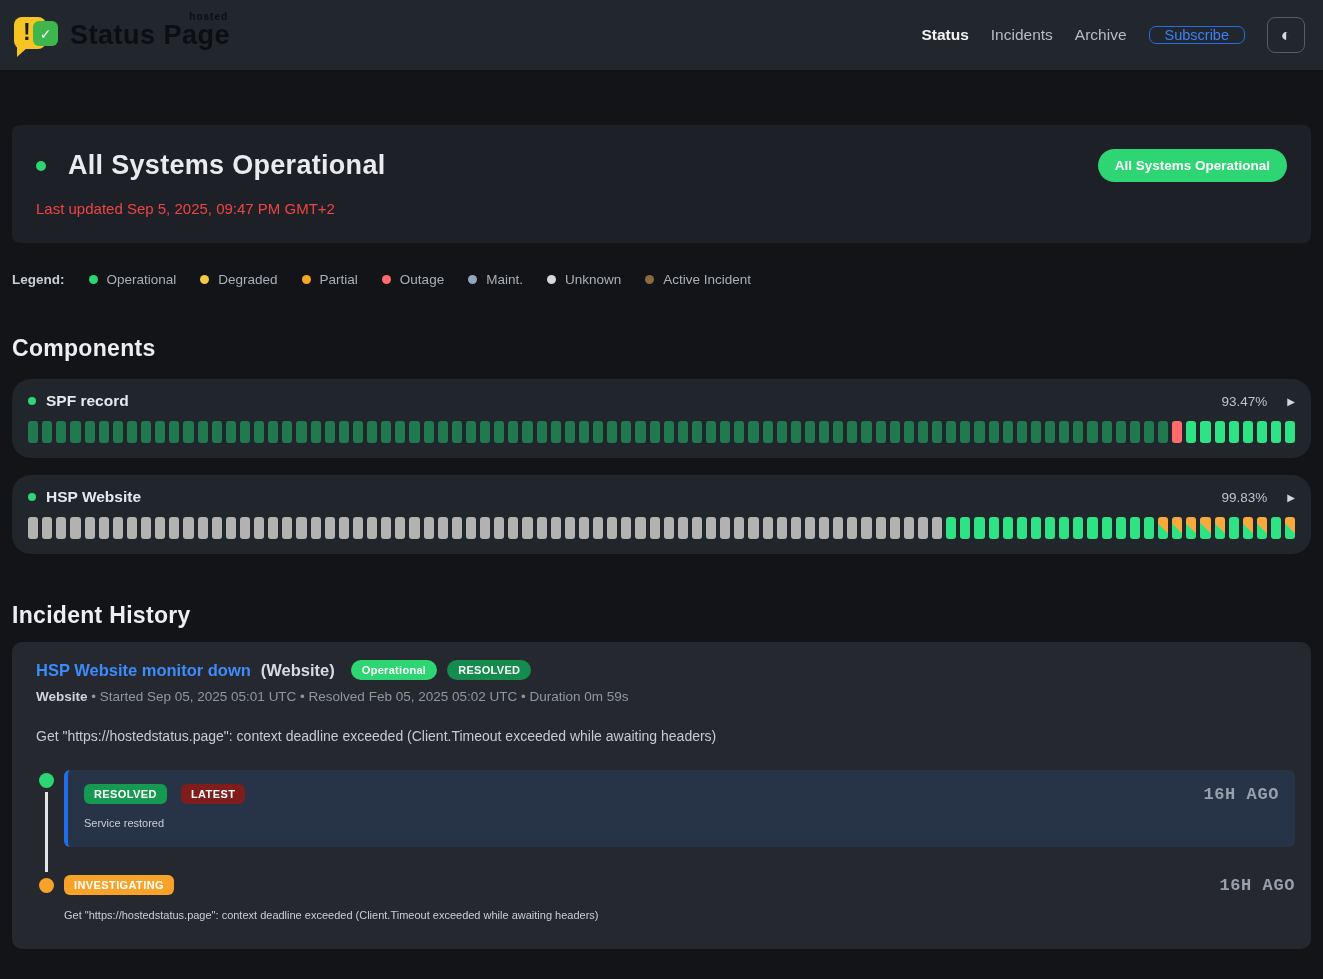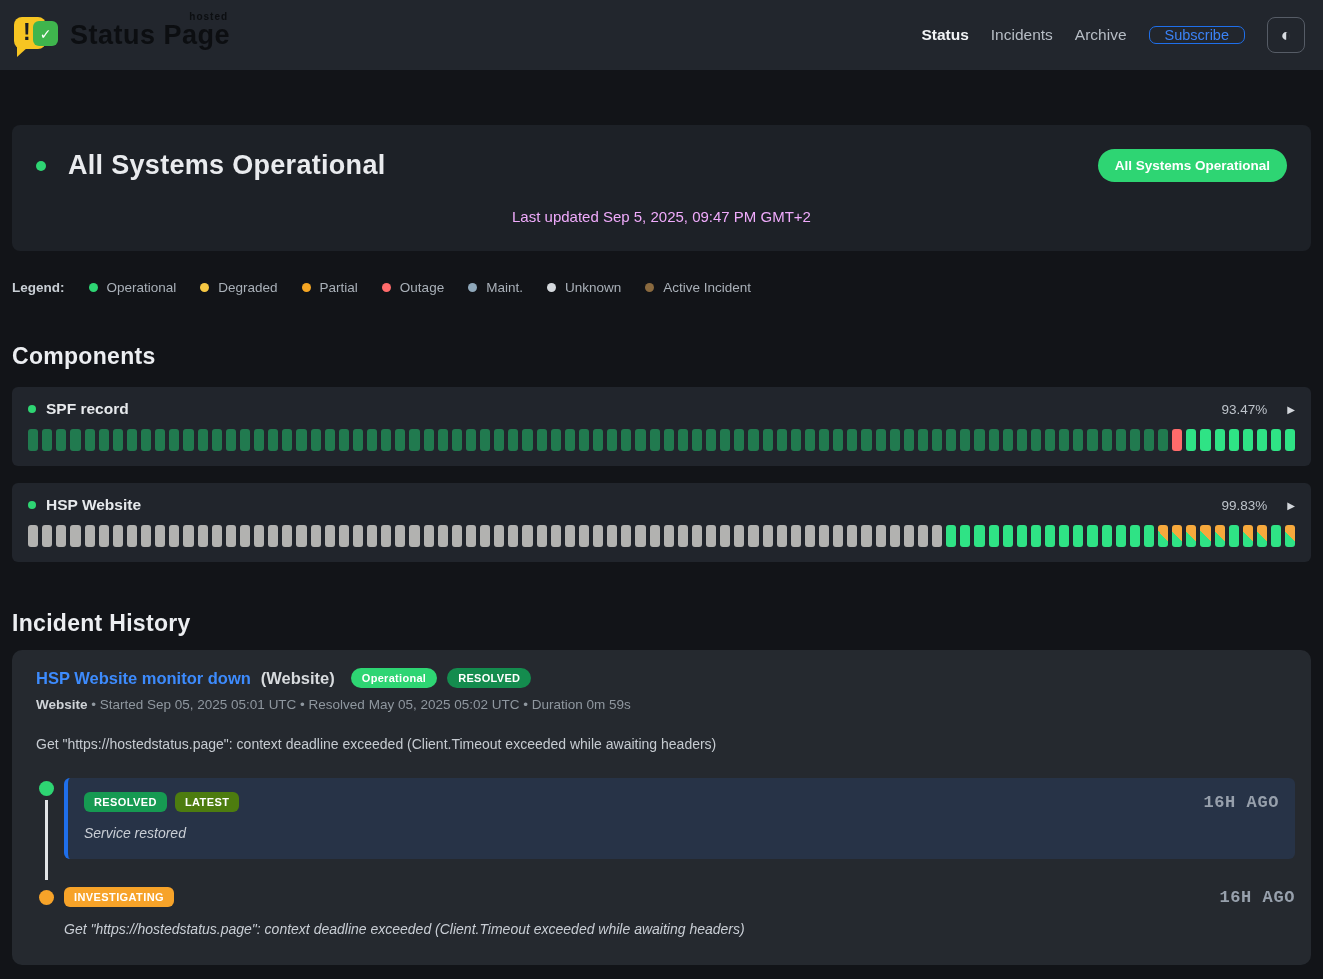--- a/index.html
+++ b/index.html
@@ -63,31 +63,31 @@
     padding:24px 24px 26px; position:relative;
   }
   .status-banner-row { display:flex; align-items:center; justify-content:space-between; }
   .status-title-wrap { display:flex; align-items:center; gap:22px; }
   .status-dot { width:10px; height:10px; border-radius:50%; background:#2ed573; flex:0 0 auto; }
   .status-title { font-size:27px; font-weight:600; color:#e9ebee; letter-spacing:.3px; }
   .status-badge {
     background:#2ed573; color:#fff; font-size:13.5px; font-weight:700;
     padding:9px 17px; border-radius:999px; white-space:nowrap;
   }
-  .status-updated { margin-top:26px; font-size:15px; color:#f0abfc; padding-left:0;text-align:center; }
+  .status-updated { margin-top:18px; font-size:15px; color:#ef4444; padding-left:0; }
   
   .legend { margin-top:29px; display:flex; align-items:center; gap:24px; padding-left:0; }
   .legend-label { font-size:13.5px; font-weight:700; color:#c8ced4; }
   .legend-item { display:flex; align-items:center; gap:9px; }
   .legend-dot { width:9px; height:9px; border-radius:50%; }
   .legend-text { font-size:13.5px; color:#a9b0b8; }
   
   .section-title { margin-top:48px; font-size:23px; font-weight:700; color:#eceef1; letter-spacing:.3px; }
   .component-card {
-    margin-top:17px; background:#21252c; border-radius:6px; padding:13px 16px 15px;
+    margin-top:17px; background:#21252c; border-radius:19px; padding:13px 16px 15px;
   }
   .component-head { display:flex; align-items:center; gap:10px; }
   .component-dot { width:8px; height:8px; border-radius:50%; background:#2ed573; }
   .component-name { font-size:15.5px; font-weight:600; color:#e6e9ec; }
   .component-spacer { flex:1; }
   .component-uptime { font-size:13.5px; color:#bdc3ca; }
   .component-expand { font-size:10px; color:#d3d7dc; margin-left:10px; cursor:pointer; }
   .bars { display:flex; gap:4px; margin-top:11px; }
   .bar { flex:1; height:22px; border-radius:3px; }
   .bar.muted-green { background:#217a4f; }
@@ -128,21 +128,21 @@
   .entry-box.highlighted {
     background:#273347; border-left:4px solid #1f6feb; padding:14px 16px 18px;
   }
   .entry-head { display:flex; align-items:center; gap:8px; }
   .tl-badge {
     color:#fff; font-size:11px; font-weight:700; padding:4px 10px; border-radius:6px;
     letter-spacing:.4px;
   }
   .entry-spacer { flex:1; }
   .time-ago { font-size:17px; font-weight:700; color:#97a0ac; letter-spacing:.6px;font-family:Liberation Mono, monospace; }
-  .entry-message { margin-top:13px; font-size:14px; color:#c9ced5;font-style:italic; }
+  .entry-message { margin-top:13px; font-size:11px; color:#c9ced5; }
   .timeline-entry.plain .entry-message { margin-top:14px; }
 </style>
 </head>
 <body>
 
 <header class="header">
   <div class="brand">
     <div class="logo-icon">
       <div class="logo-yellow"></div>
       <div class="logo-exclaim">!</div>
@@ -414,31 +414,31 @@
   <h2 class="section-title">Incident History</h2>
 
   <section class="incident-card">
     <div class="incident-title-row">
       <a class="incident-link">HSP Website monitor down</a>
       <span class="incident-suffix">(Website)</span>
       <span class="pill op">Operational</span>
       <span class="pill res">RESOLVED</span>
     </div>
     <div class="incident-meta">
-      <span class="meta-comp">Website</span><span> • Started Sep 05, 2025 05:01 UTC • Resolved May 05, 2025 05:02 UTC • Duration 0m 59s</span>
+      <span class="meta-comp">Website</span><span> • Started Sep 05, 2025 05:01 UTC • Resolved Feb 05, 2025 05:02 UTC • Duration 0m 59s</span>
     </div>
     <p class="incident-desc">Get "https://hostedstatus.page": context deadline exceeded (Client.Timeout exceeded while awaiting headers)</p>
     <div class="timeline">
       <div class="timeline-rail"></div>
     <div class="timeline-entry">
           <span class="timeline-dot" style="background: rgb(46, 213, 115);"></span>
           <div class="entry-box highlighted">
             <div class="entry-head">
               <span class="tl-badge" style="background: rgb(22, 154, 82);">RESOLVED</span>
-              <span class="tl-badge" style="background: #4d7c0f;">LATEST</span>
+              <span class="tl-badge" style="background: #7f1d1d; margin-left: 6px;">LATEST</span>
               <span class="entry-spacer"></span>
               <span class="time-ago">16H AGO</span>
             </div>
             <div class="entry-message">Service restored</div>
           </div>
         </div>
         <div class="timeline-entry plain">
           <span class="timeline-dot" style="background: rgb(247, 163, 41);"></span>
           <div class="entry-box">
             <div class="entry-head">

